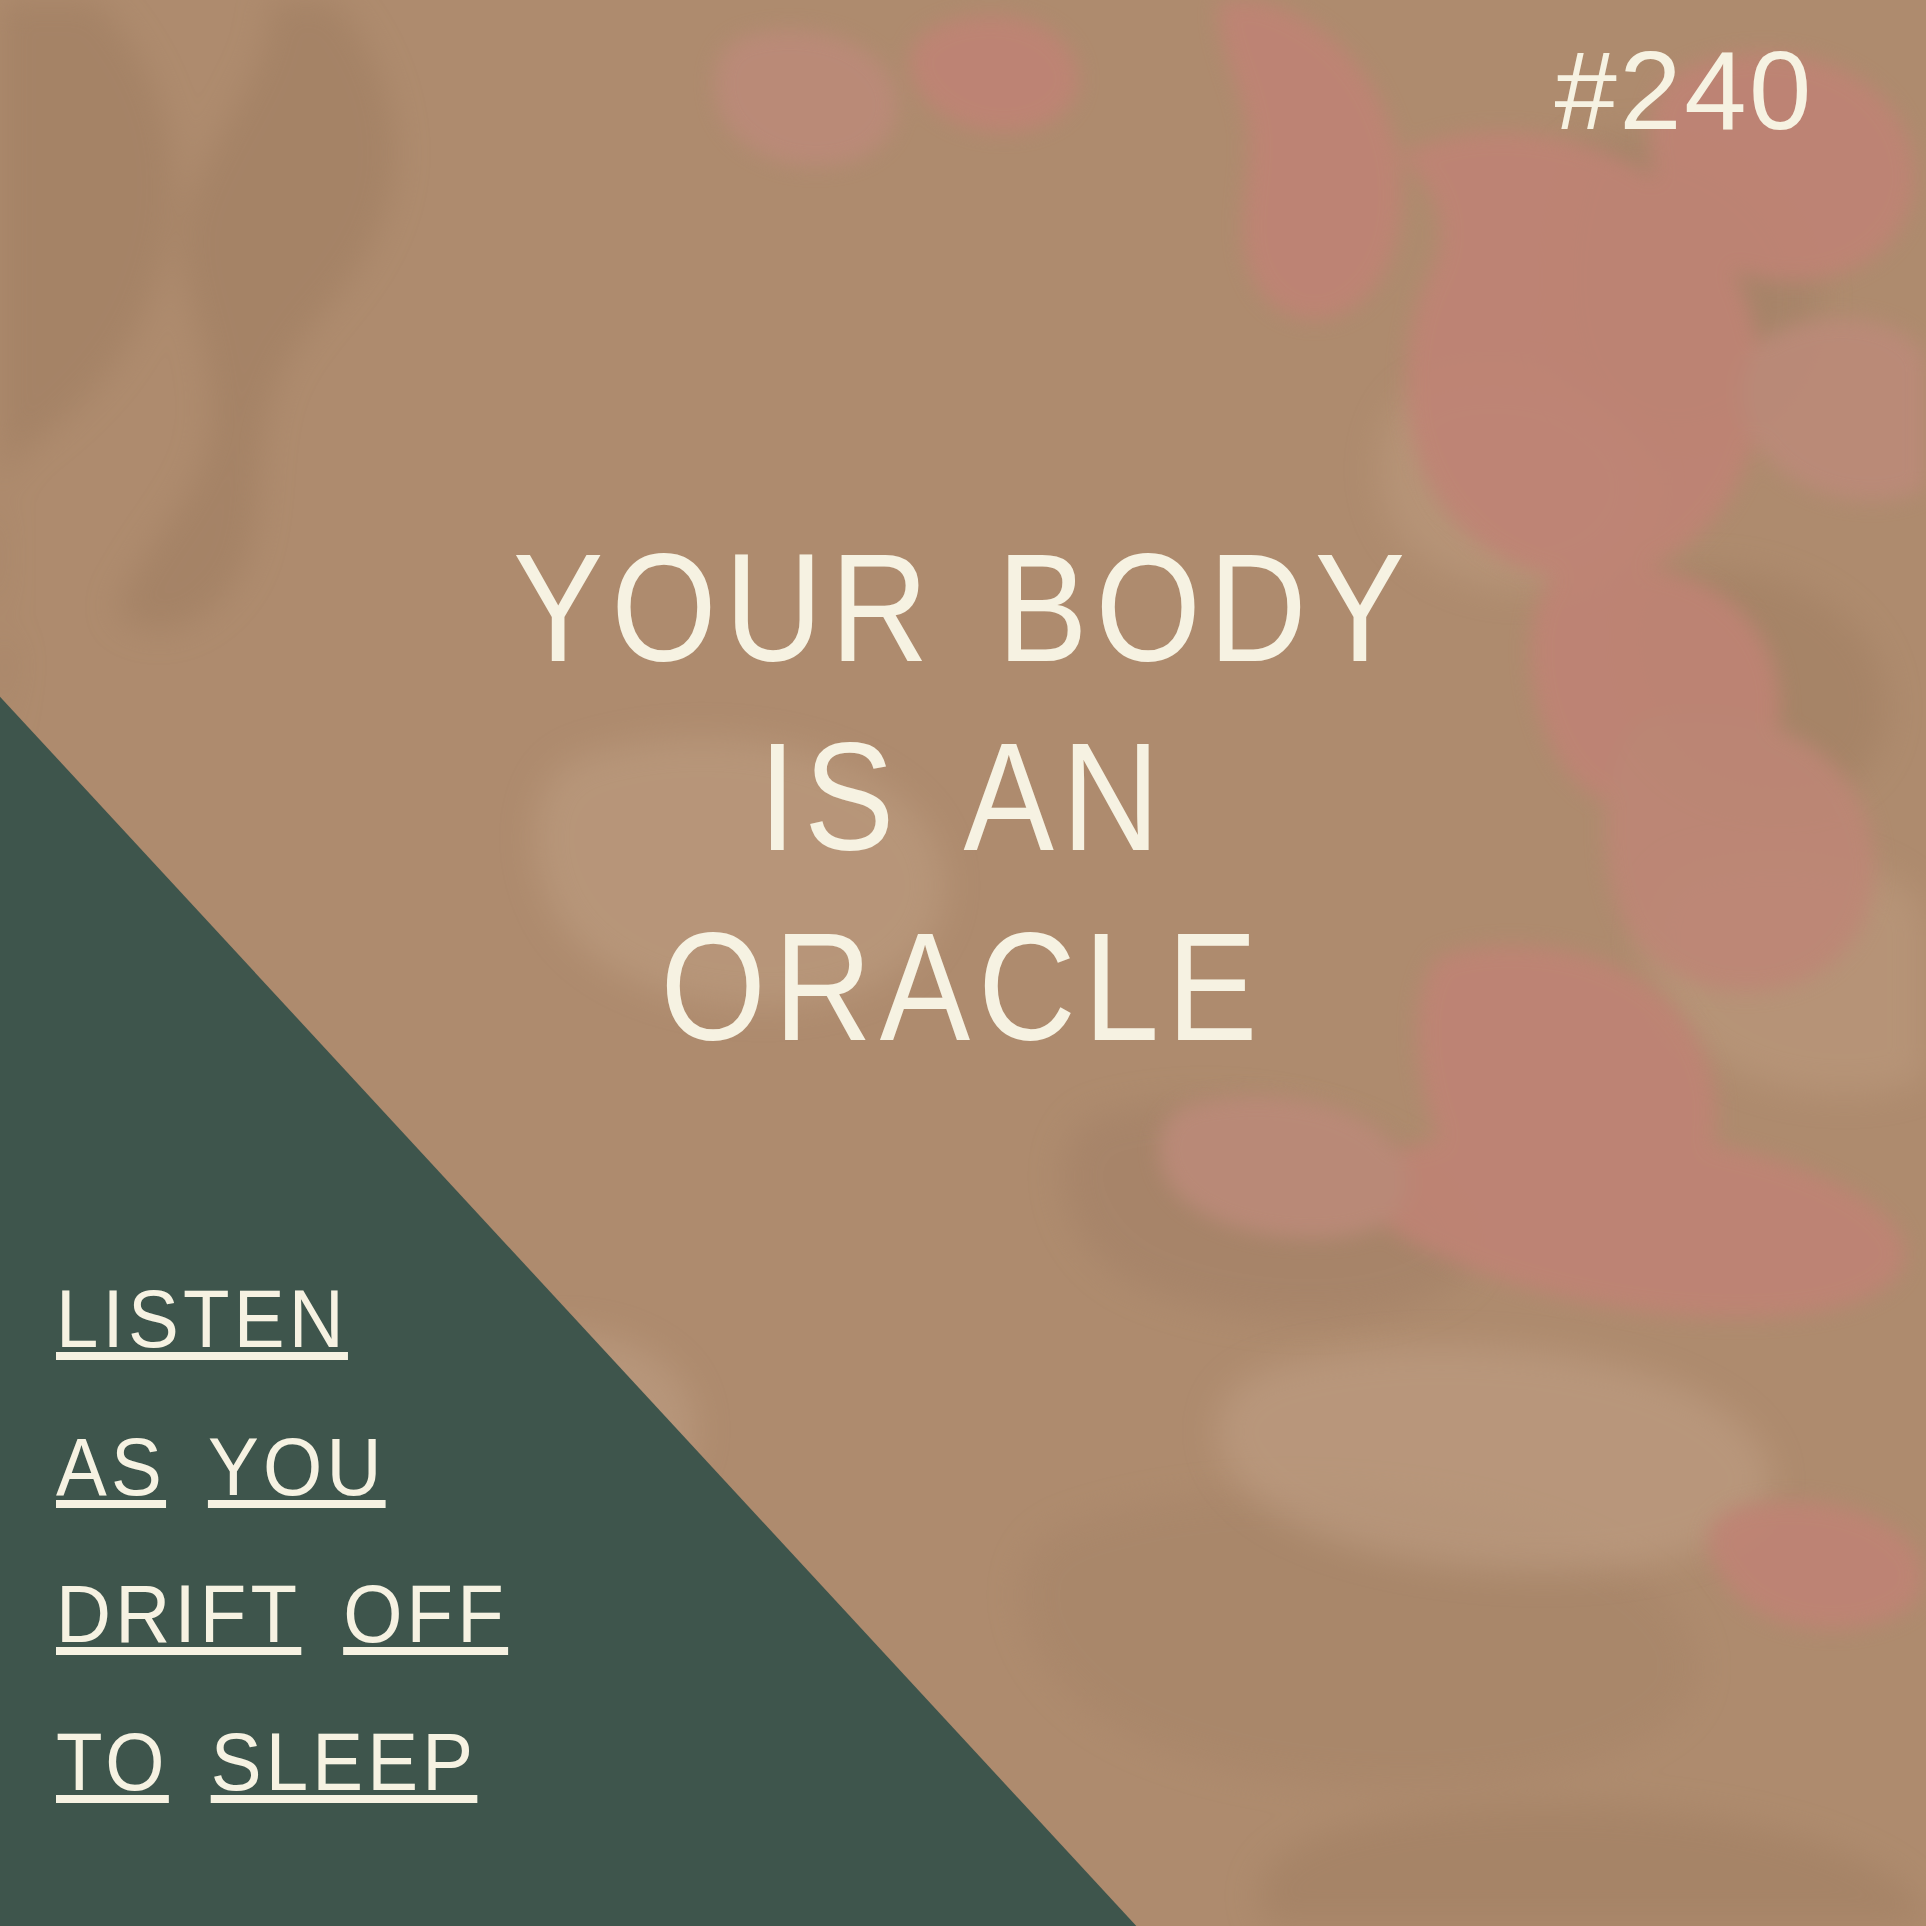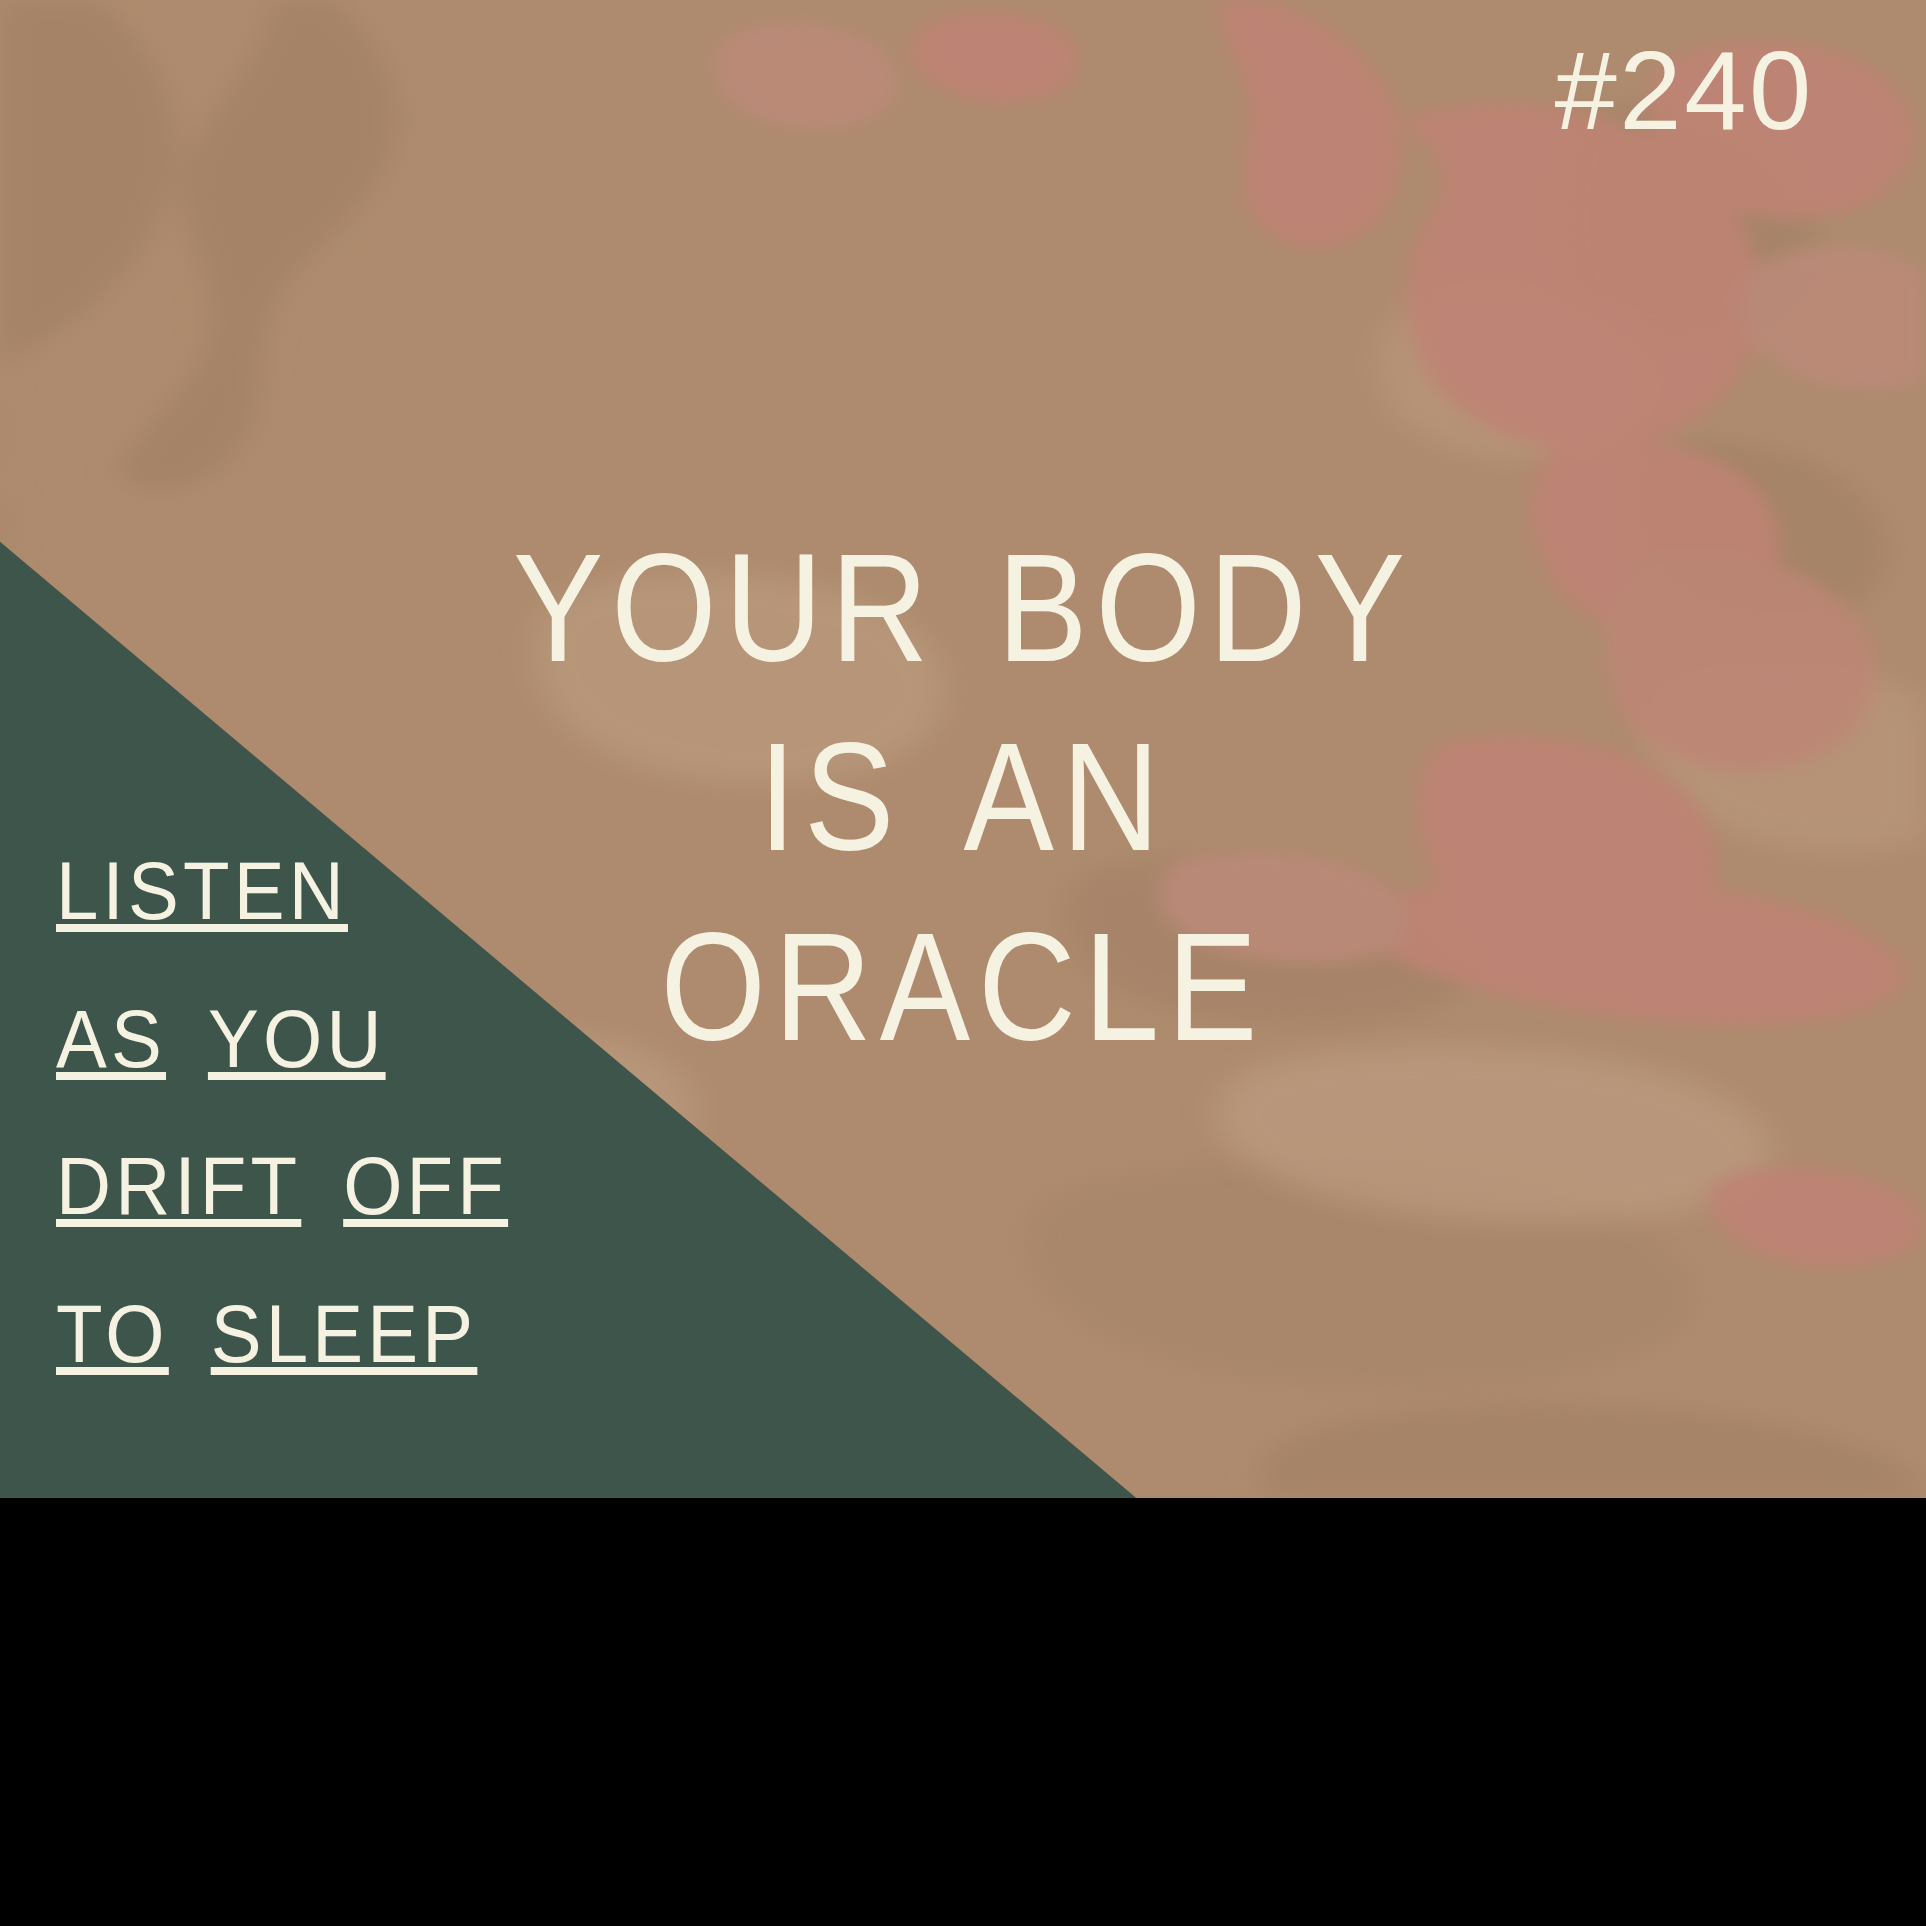--- a/index.html
+++ b/index.html
@@ -3,21 +3,21 @@
 <meta charset="utf-8">
 <style>
   html, body {
     margin: 0;
     padding: 0;
     background: #000;
   }
   #poster {
     position: relative;
     width: 1926px;
-    height: 1498px;
+    height: 1926px;
     overflow: hidden;
     font-family: "Liberation Sans", sans-serif;
     background: #AE8B6E;
   }
 
   
   #bg-base {
     position: absolute;
     inset: 0;
     background-color: #AE8B6E;

